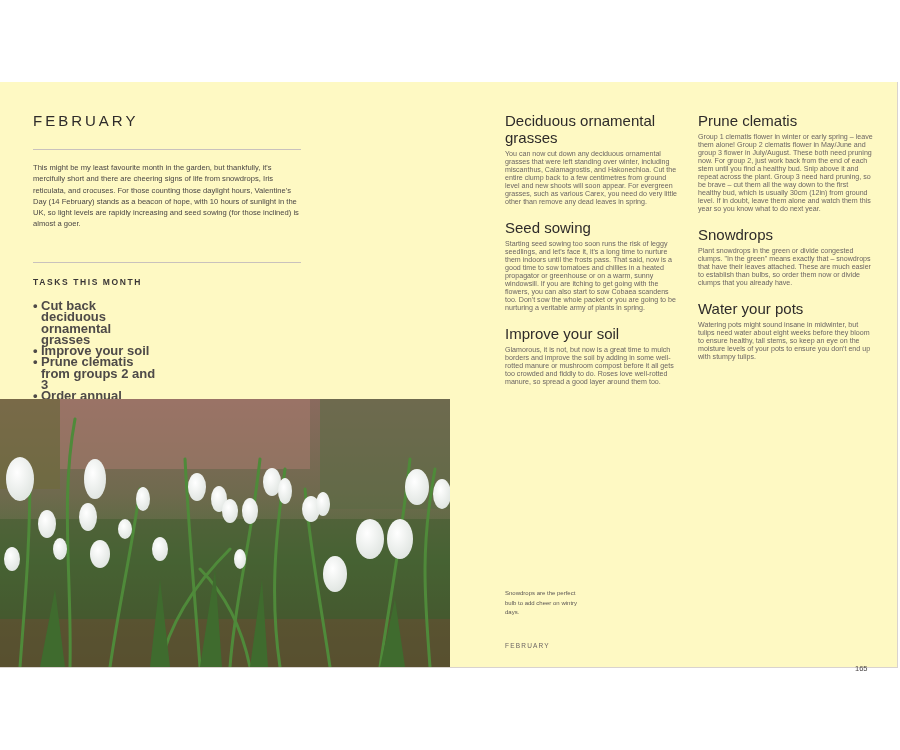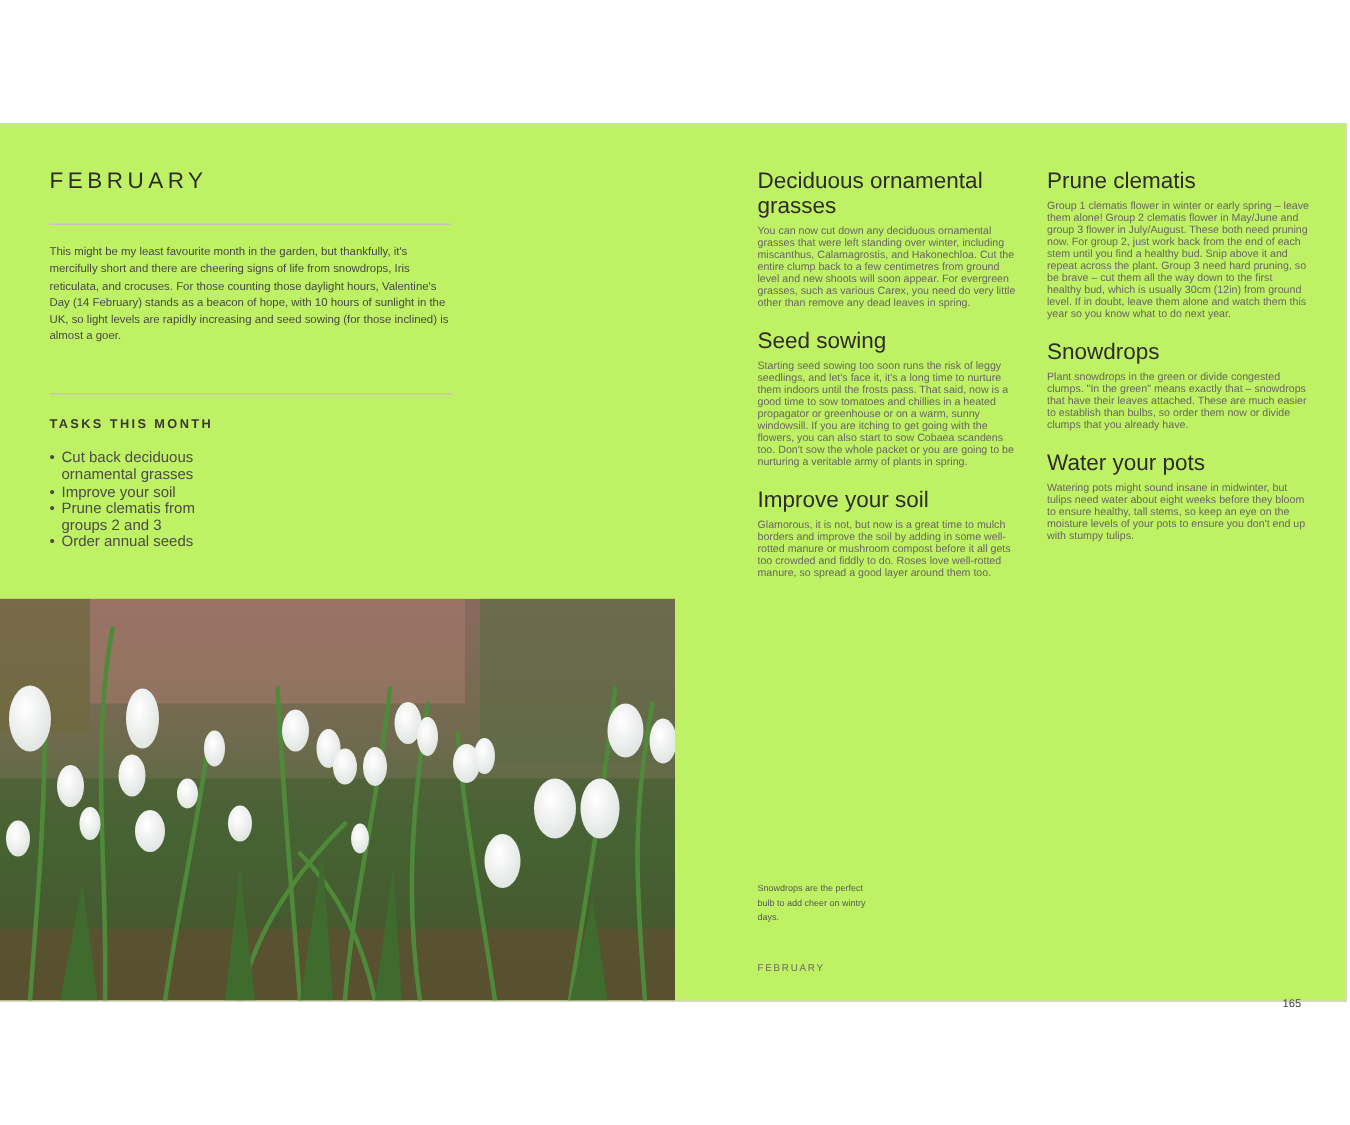--- a/index.html
+++ b/index.html
@@ -1,28 +1,28 @@
 <!DOCTYPE html>
 <html><head>
 <meta charset="utf-8">
 <style>
   html, body { margin:0; padding:0; background:#ffffff; }
   body { width:900px; height:750px; position:relative; overflow:hidden;
          font-family:"Liberation Sans", "DejaVu Sans", sans-serif; }
   .spread { position:absolute; left:0; top:82px; width:897px; height:585px;
-            background:#bef264; border-right:1px solid #d9d3cf; border-bottom:1px solid #d9d3cf; }
+            background:#fef9c3; border-right:1px solid #d9d3cf; border-bottom:1px solid #d9d3cf; }
   .month-title { position:absolute; left:33px; top:30px; font-size:15px; letter-spacing:3px;
                  color:#2e2b2a; }
   .rule { position:absolute; left:33px; width:268px; height:1px; background:#c9c2bd; }
   .intro { position:absolute; left:33px; top:80px; width:272px; font-size:7.6px;
            line-height:11.3px; color:#4a4645; margin:0; }
   .tasks-heading { position:absolute; left:33px; top:195px; font-size:8.5px; letter-spacing:1.6px;
                    font-weight:bold; color:#3a3636; }
   .task-list { position:absolute; top:218px; list-style:none; margin:0; padding:0;
-               font-size:10px; line-height:11.3px; color:#4e4a48; }
+               font-size:13px; line-height:11.3px; color:#4e4a48;font-weight:bold; }
   .task-list li { position:relative; padding-left:8px; }
   .task-list li::before { content:"•"; position:absolute; left:0; top:0; }
   .photo { position:absolute; left:0; top:317px; width:450px; height:268px; overflow:hidden; }
   .col { position:absolute; width:175px; }
   .section { margin-bottom:13px; }
   .section h3 { margin:0 0 4px 0; font-weight:normal; font-size:15px; color:#2e2b2a; }
   .section p { margin:0; font-size:7.1px; line-height:8px; color:#6b6563; }
   .caption { position:absolute; left:505px; top:507px; width:80px; font-size:6px; line-height:9.5px;
              color:#5b5654; margin:0; }
   .footer-left { position:absolute; left:505px; top:560px; font-size:6.5px; letter-spacing:1.2px; color:#6b6563; }

